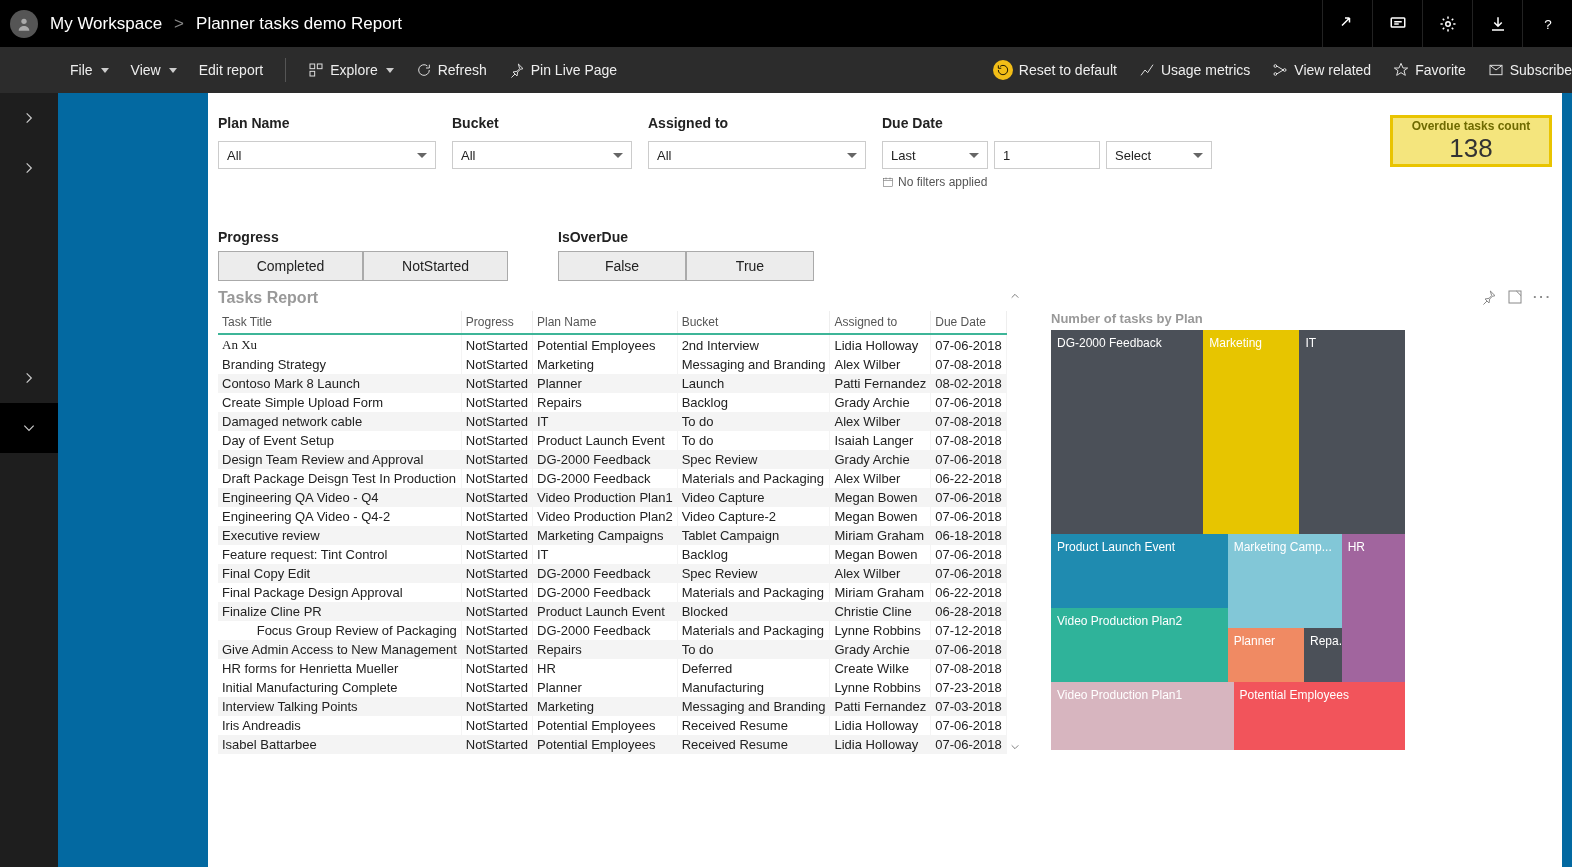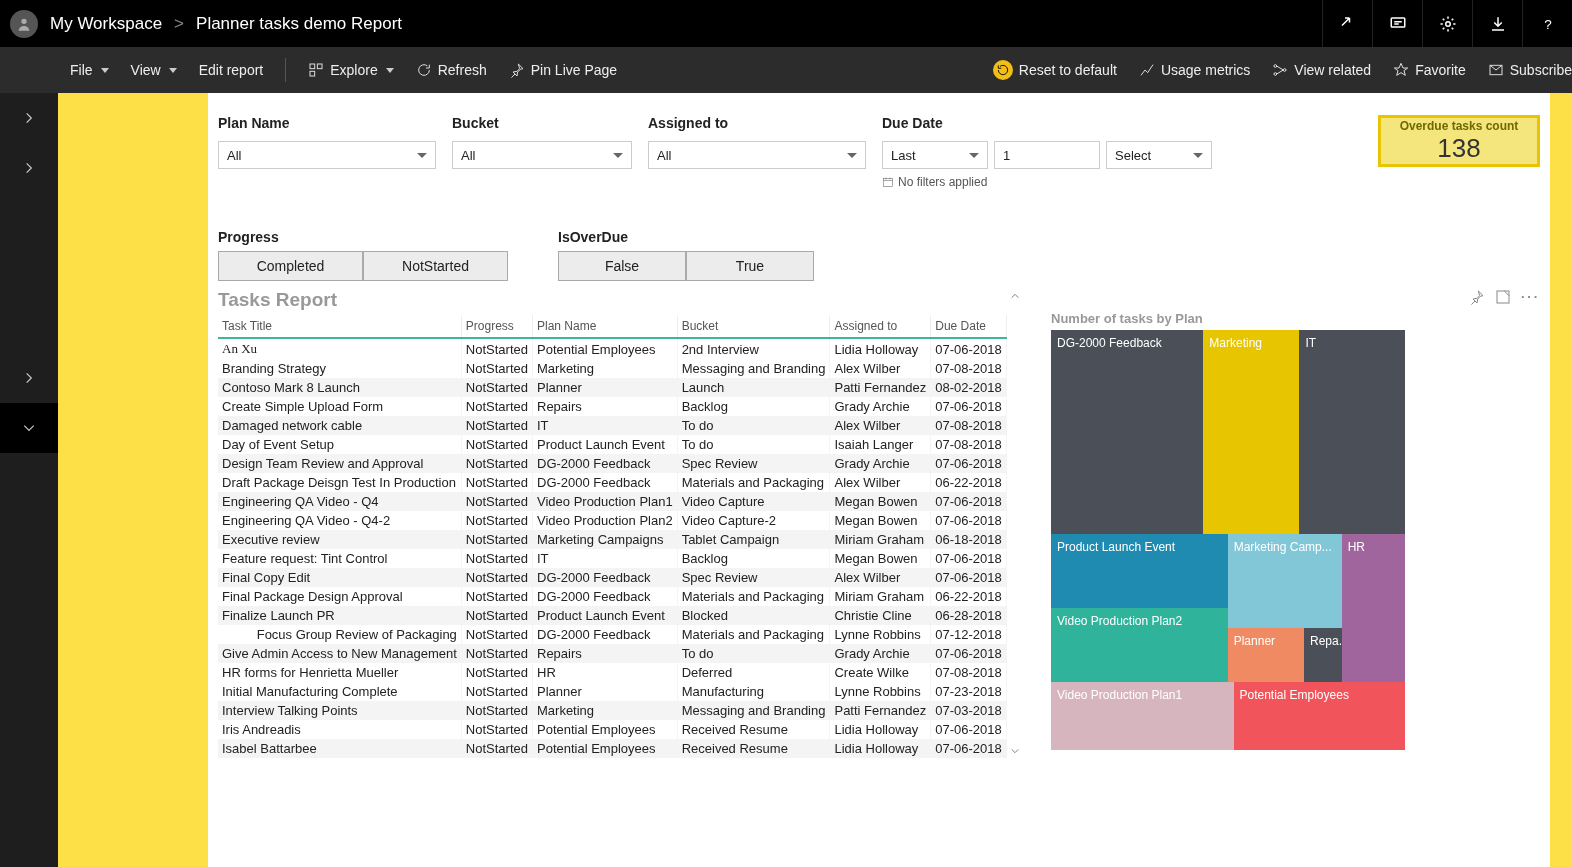--- a/index.html
+++ b/index.html
@@ -18,42 +18,42 @@
   .menubar .chev::after { content:''; display:inline-block; width:0; height:0; border-left:4px solid transparent; border-right:4px solid transparent; border-top:5px solid #ccc; margin-left:2px; }
   .menubar svg { width:16px; height:16px; stroke:#ddd; fill:none; stroke-width:1.5; }
   .reset-icon { width:20px; height:20px; border-radius:50%; background:#f2bd17; display:flex; align-items:center; justify-content:center; }
   .reset-icon svg { stroke:#000; width:14px; height:14px; }
   .layout { display:flex; height:774px; }
   .sidenav { width:58px; background:#1e1e1e; display:flex; flex-direction:column; }
   .sidenav .nitem { height:50px; display:flex; align-items:center; justify-content:center; cursor:pointer; }
   .sidenav .nitem svg { width:14px; height:14px; stroke:#ccc; fill:none; stroke-width:2; }
   .sidenav .gap { flex:0 0 160px; }
   .sidenav .nitem.sel { background:#000; }
-  .report { flex:1; background:#fde047; padding:0 12px 0 0; position:relative; }
+  .report { flex:1; background:#0369a1; padding:0 0 0 0; position:relative; }
   .canvas { background:#fff; margin:0 10px 0 150px; height:774px; position:relative; padding:22px 10px 10px 10px; overflow:hidden; }
   .filters-row { display:flex; gap:16px; }
   .fcol { display:flex; flex-direction:column; }
   .flabel { font-weight:700; font-size:14px; margin-bottom:10px; color:#222; }
   .fselect { border:1px solid #ccc; height:28px; display:flex; align-items:center; padding:0 8px; justify-content:space-between; font-size:13px; cursor:pointer; background:#fff; }
   .fselect .dd { width:0; height:0; border-left:5px solid transparent; border-right:5px solid transparent; border-top:5px solid #666; }
   .duedate-row { display:flex; gap:6px; }
   .duedate-row .fselect { flex:1; }
   .nofilters { font-size:12px; color:#555; margin-top:6px; display:flex; align-items:center; gap:4px; }
   .nofilters svg { width:12px; height:12px; stroke:#555; fill:none; }
   .kpi { border:3px solid #e9c400; background:#f4e57d; width:162px; height:52px; display:flex; flex-direction:column; align-items:center; justify-content:center; }
   .kpi .klabel { font-size:12px; font-weight:700; color:#6e6a00; }
   .kpi .kval { font-size:26px; font-weight:400; color:#333; }
   .segrow { display:flex; gap:50px; margin-top:40px; }
   .seggroup .seglabel { font-weight:700; font-size:14px; margin-bottom:6px; }
   .segbtns { display:flex; }
   .segbtn { border:1px solid #aaa; background:#ececec; width:145px; height:30px; display:flex; align-items:center; justify-content:center; font-size:14px; cursor:pointer; }
   .segbtn.small { width:128px; }
   .tasks-area { display:flex; margin-top:8px; }
   .tasks-table { width:785px; }
-  .tasks-title { color:#999; font-weight:700; font-size:19px; margin-bottom:4px; }
+  .tasks-title { color:#999; font-weight:700; font-size:16px; margin-bottom:4px; }
   table.tasks { border-collapse:collapse; font-size:13px; width:100%; }
   table.tasks th { text-align:left; font-weight:400; color:#555; font-size:12px; border-bottom:2px solid #3db598; padding:4px 4px; border-right:1px solid #eee; }
   table.tasks td { padding:2px 4px; border-right:1px solid #f4f4f4; white-space:nowrap; }
   table.tasks tr.odd td { background:#f4f4f4; }
   .scrollbar { width:16px; display:flex; flex-direction:column; margin-left:4px; }
   .scrollbar .ar { height:14px; display:flex; align-items:center; justify-content:center; }
   .scrollbar .ar svg { width:10px; height:10px; stroke:#666; fill:none; stroke-width:2; }
   .treemap-wrap { margin-left:28px; flex:1; }
   .tm-icons { display:flex; justify-content:flex-end; gap:10px; margin-bottom:4px; height:18px; }
   .tm-icons svg { width:16px; height:16px; stroke:#888; fill:none; stroke-width:1.5; }
@@ -391,21 +391,21 @@
                 </tr>
                 <tr>
                   <td style="width: 244px;">Final Package Design Approval</td>
                   <td style="width: 64px;">NotStarted</td>
                   <td style="width: 126px;">DG-2000 Feedback</td>
                   <td style="width: 134px;">Materials and Packaging</td>
                   <td style="width: 96px;">Miriam Graham</td>
                   <td style="width: 72px;">06-22-2018</td>
                 </tr>
                 <tr class="odd">
-                  <td style="width: 244px;">Finalize Launch PR</td>
+                  <td style="width: 244px;">Finalize Cline PR</td>
                   <td style="width: 64px;">NotStarted</td>
                   <td style="width: 126px;">Product Launch Event</td>
                   <td style="width: 134px;">Blocked</td>
                   <td style="width: 96px;">Christie Cline</td>
                   <td style="width: 72px;">06-28-2018</td>
                 </tr>
                 <tr>
                   <td style="width: 244px; text-align: right;">Focus Group Review of Packaging</td>
                   <td style="width: 64px;">NotStarted</td>
                   <td style="width: 126px;">DG-2000 Feedback</td>

